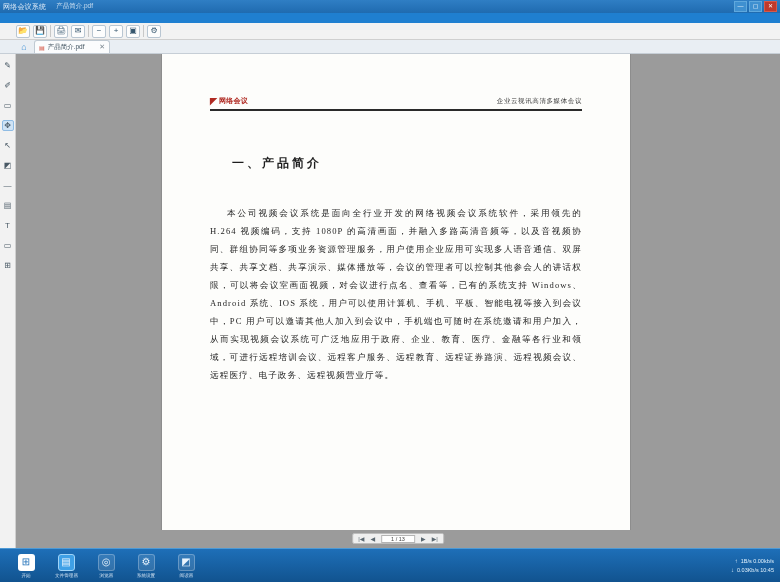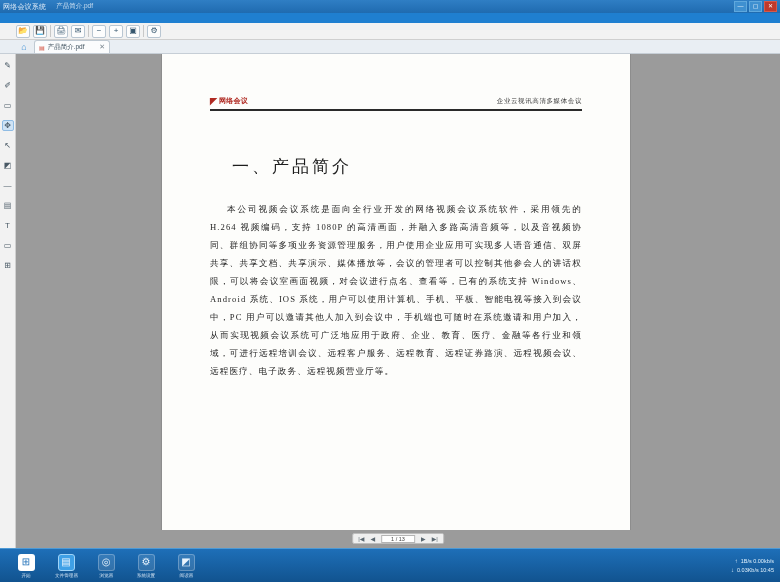--- a/index.html
+++ b/index.html
@@ -114,26 +114,26 @@
   .doc-logo .mark { color: #b02a22; font-size: 9px; line-height: 1; }
   .doc-logo .logo-text { letter-spacing: .3px; }
   .doc-header-right {
     font-size: 6.5px; color: #3a3a3a; letter-spacing: .6px;
     filter: blur(.5px);
   }
 
   .doc-h1 {
     margin: 44px 0 0 22px;
     font-family: "Liberation Serif", serif;
-    font-size: 17px; font-weight: normal; color: #1d1d1d;
+    font-size: 12px; font-weight: bold; color: #1d1d1d;
     letter-spacing: 3px;
     filter: blur(.35px);
   }
   .doc-body {
-    margin: 22px 0 0 0;
+    margin: 32px 0 0 0;
     font-family: "Liberation Serif", serif;
     font-size: 8.6px; line-height: 18px; color: #262626;
     text-align: justify; text-indent: 17px;
     letter-spacing: 1.1px;
     filter: blur(.45px);
   }
 
   
   .pagenav {
     position: absolute; left: 50%; transform: translateX(-50%);

